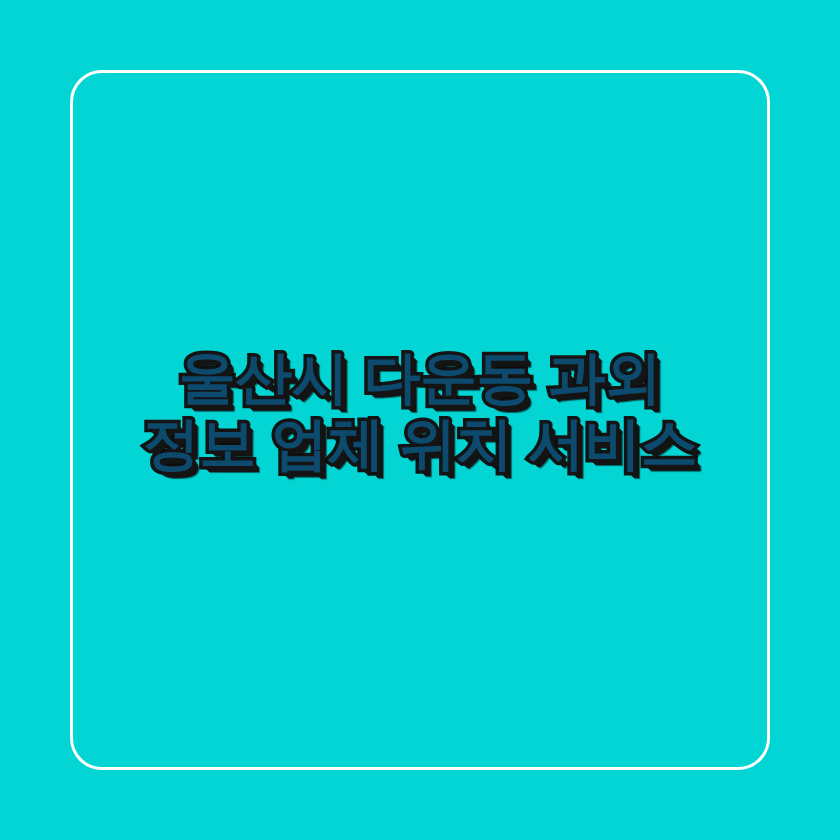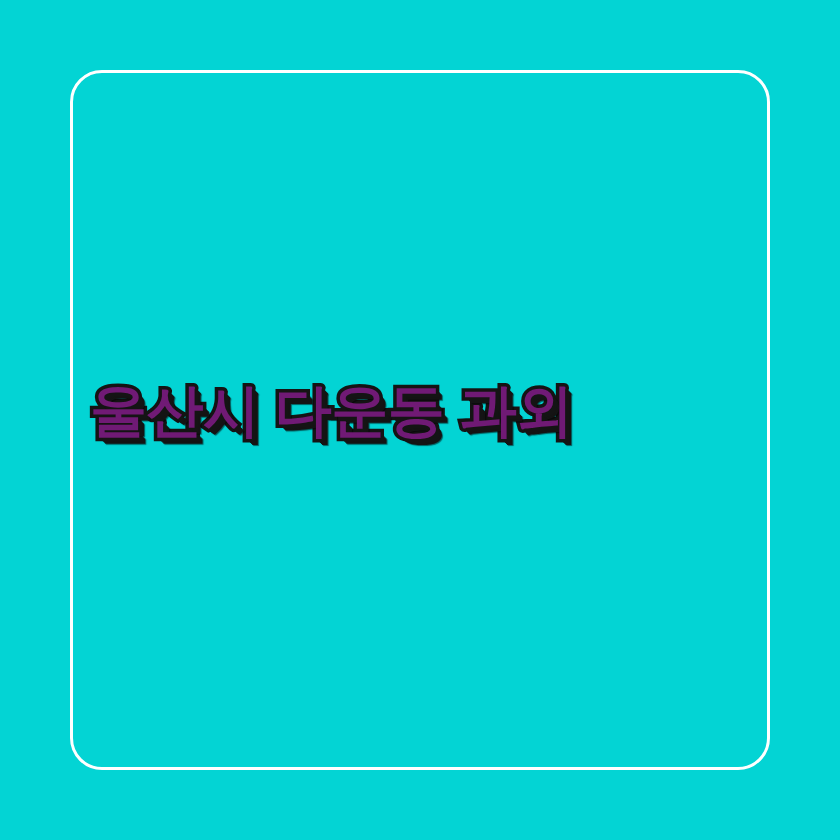--- a/index.html
+++ b/index.html
@@ -82,18 +82,19 @@
   }
 </style>
 </head>
 <body>
 
 <div id="poster" style="background: rgb(3, 212, 212); width: 840px; height: 840px;">
 
   <div id="frame" style="border: 3px solid rgb(255, 255, 255); border-radius: 32px; left: 70px; top: 70px; width: 700px; height: 700px;"></div>
 
   <div id="headline-wrap">
-    <h1 id="headline" style="color: #701a75; -webkit-text-stroke: 7px rgb(20, 20, 20); text-shadow: rgb(20, 20, 20) 4px 4px 0px, rgb(20, 20, 20) 5px 5px 0px, rgb(20, 20, 20) 6px 6px 0px, rgba(0, 0, 0, 0.55) 7px 7px 1px; text-align: left;">
+    <h1 id="headline" style="color: #0c4a6e; -webkit-text-stroke: 7px rgb(20, 20, 20); text-shadow: rgb(20, 20, 20) 4px 4px 0px, rgb(20, 20, 20) 5px 5px 0px, rgb(20, 20, 20) 6px 6px 0px, rgba(0, 0, 0, 0.55) 7px 7px 1px; text-align: center;">
       <span class="line">울산시 다운동 과외</span>
+      <span class="line">정보 업체 위치 서비스</span>
     </h1>
   </div>
 
 </div>
 
 </body></html>

